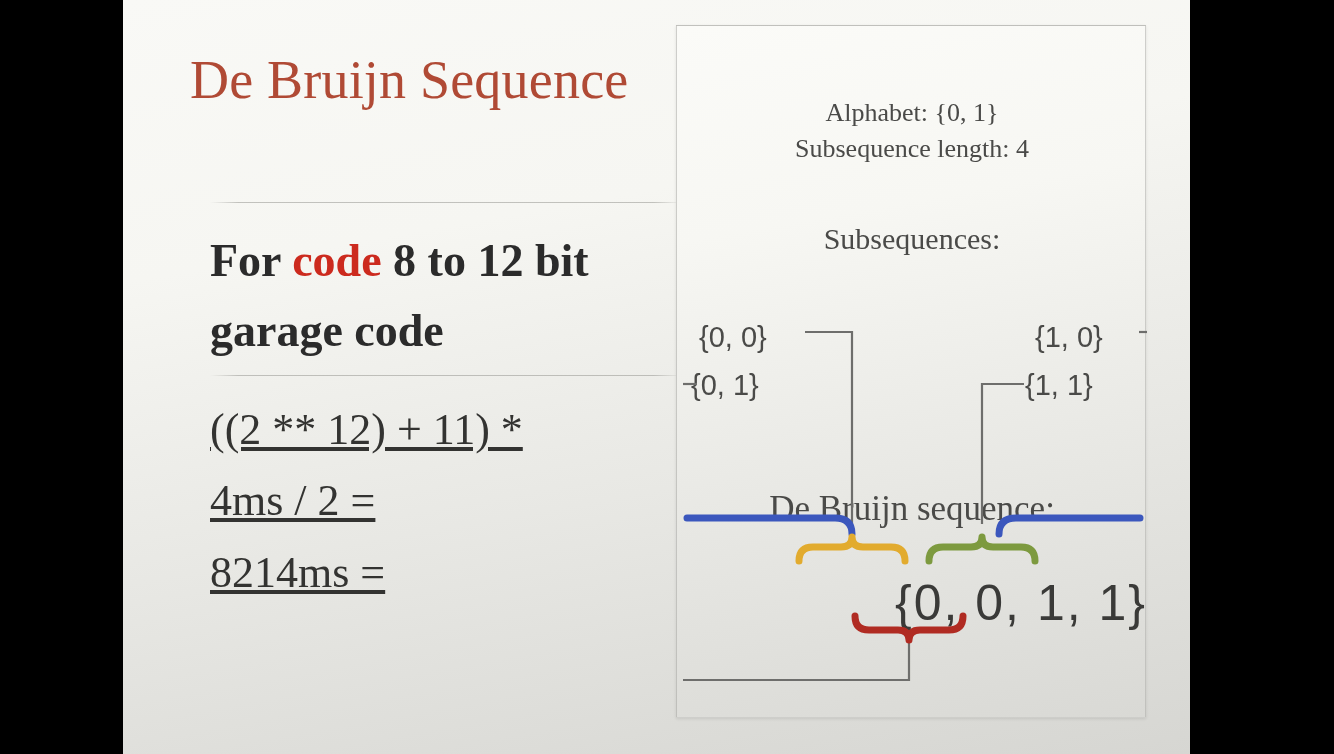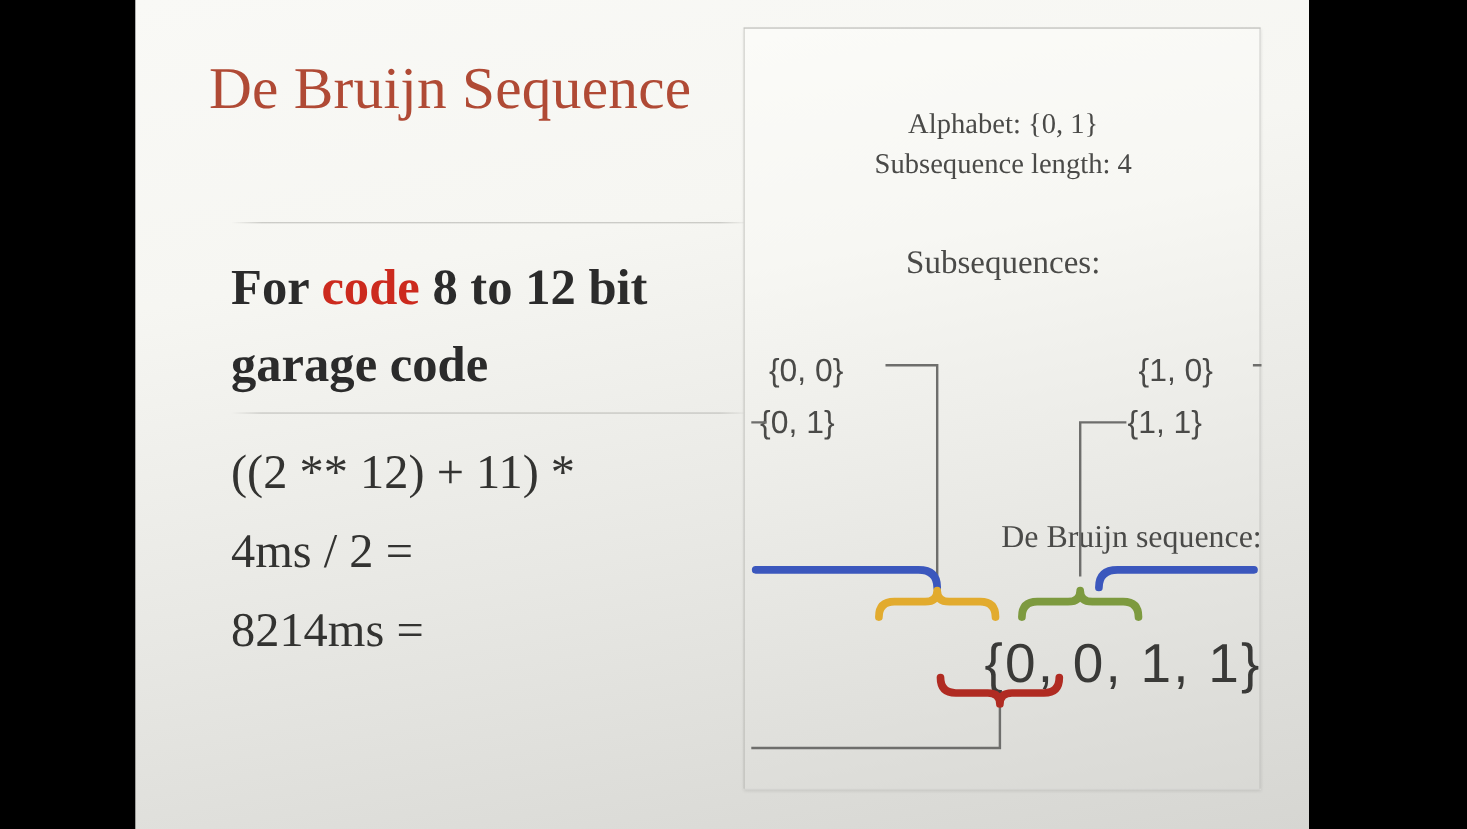--- a/index.html
+++ b/index.html
@@ -41,38 +41,39 @@
     font-family:"Liberation Serif", serif; font-weight:bold;
     font-size:46px; line-height:1.52; color:#2b2b2b;
   }
   #headline .accent { color:#cc2a1e; }
 
   #formula {
     position:absolute; left:22px; top:394px; width:500px;
     font-family:"Liberation Serif", serif;
     font-size:44px; line-height:1.62; color:#333331;
     white-space:nowrap;
+    text-decoration:underline;
   }
   #formula .result { color:#c1341f; font-weight:bold; }
 
   
   #right-panel {
     position:absolute; left:553px; top:25px; width:470px; height:693px;
     background:linear-gradient(170deg,#fbfbf8 0%,#f7f7f3 28%,#e9e9e5 62%,#d9d9d5 100%);
     border:1px solid rgba(170,170,165,.55);
     box-shadow:0 1px 3px rgba(0,0,0,.10);
   }
   .panel-text {
     position:absolute; left:0; width:470px; text-align:center;
     color:#4a4a48; font-family:Liberation Serif, serif;
   }
   #alphabet-line   { top:72px;  font-size:26px; }
   #sublen-line     { top:108px; font-size:26px; }
   #subseq-heading  { top:196px; font-size:30px; }
-  #sequence-heading{ top:446px; font-size:29px;text-align:right; }
+  #sequence-heading{ top:463px; font-size:35px; }
 
   .subseq-label {
     position:absolute; color:#4a4a48; font-size:29px;
     font-family:"Liberation Sans", sans-serif; white-space:nowrap;
   }
   #sub-00 { left:22px;  top:295px; }
   #sub-01 { left:14px;  top:343px; }
   #sub-10 { left:358px; top:295px; }
   #sub-11 { left:348px; top:343px; }
 

